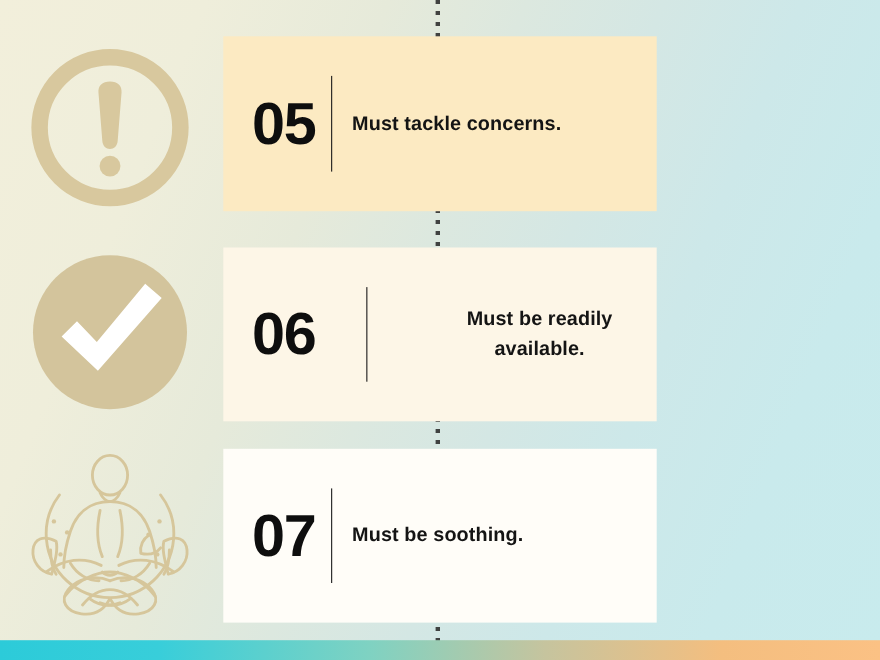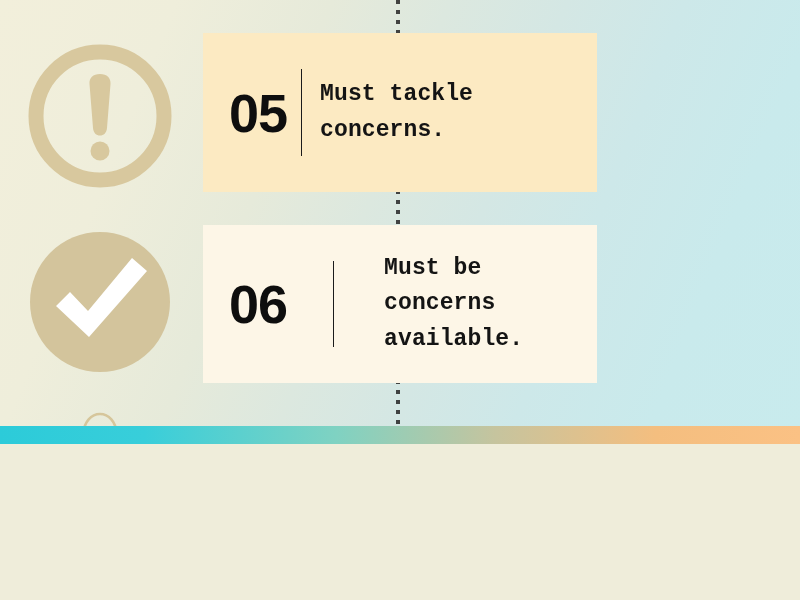--- a/index.html
+++ b/index.html
@@ -10,21 +10,21 @@
     width: 800px;
     height: 600px;
     overflow: hidden;
     font-family: "Liberation Sans", sans-serif;
     background: #EFEDDA;
   }
 
   #slide {
     position: relative;
     width: 800px;
-    height: 444px;
+    height: 600px;
     overflow: hidden;
     background:
       linear-gradient(112deg,
         #F2EFDB 0%,
         #EFEEDB 18%,
         #E6EADA 34%,
         #DCE8DF 46%,
         #D4E7E4 58%,
         #CDE8E9 70%,
         #C9EAEC 84%,
@@ -92,28 +92,29 @@
     font-family: "Liberation Sans", sans-serif;
   }
   .card-divider {
     width: 1px;
     align-self: stretch;
     margin: 36px 0;
     background: #1b1b1b;
     flex: 0 0 1px;
   }
   .card-text {
-    font-size: 23px;
+    font-size: 18px;
     font-weight: 700;
     color: #141414;
     line-height: 1.55;
     padding-left: 18px;
     letter-spacing: .1px;
     max-width: 250px;
-    font-family: Liberation Mono, monospace;
+    font-family: Liberation Sans, sans-serif;
+    text-align: center;
   }
 
   
   .accent-bar {
     position: absolute;
     left: 0;
     bottom: 0;
     width: 800px;
     height: 18px;
     background: linear-gradient(90deg,
@@ -200,18 +201,23 @@
 
   <div class="card card-1">
     <span class="card-num">05</span>
     <span class="card-divider"></span>
     <span class="card-text">Must tackle concerns.</span>
   </div>
 
   <div class="card card-2">
     <span class="card-num">06</span>
     <span class="card-divider"></span>
-    <span class="card-text">Must be concerns available.</span>
-  </div>
-
+    <span class="card-text">Must be readily available.</span>
+  </div>
+
+  <div class="card card-3">
+    <span class="card-num">07</span>
+    <span class="card-divider"></span>
+    <span class="card-text">Must be soothing.</span>
+  </div>
 
   <div class="accent-bar"></div>
 </div>
 
 </body></html>

